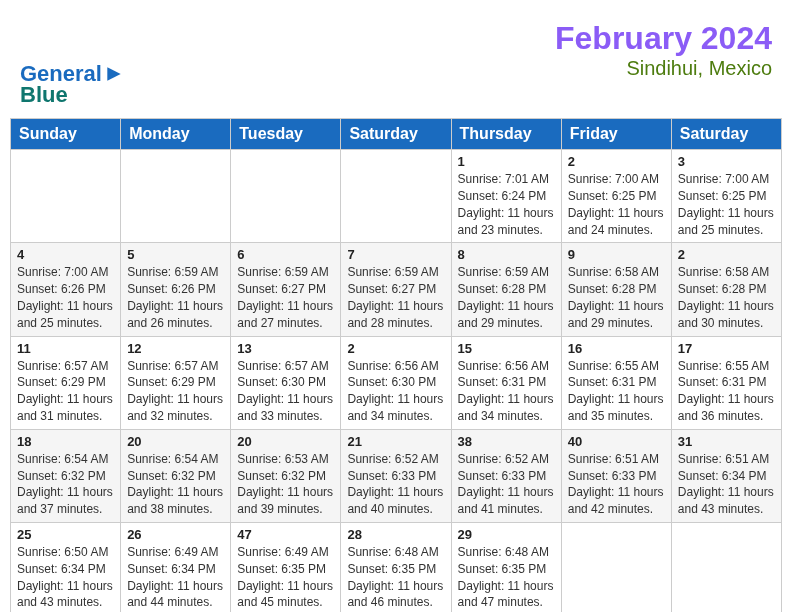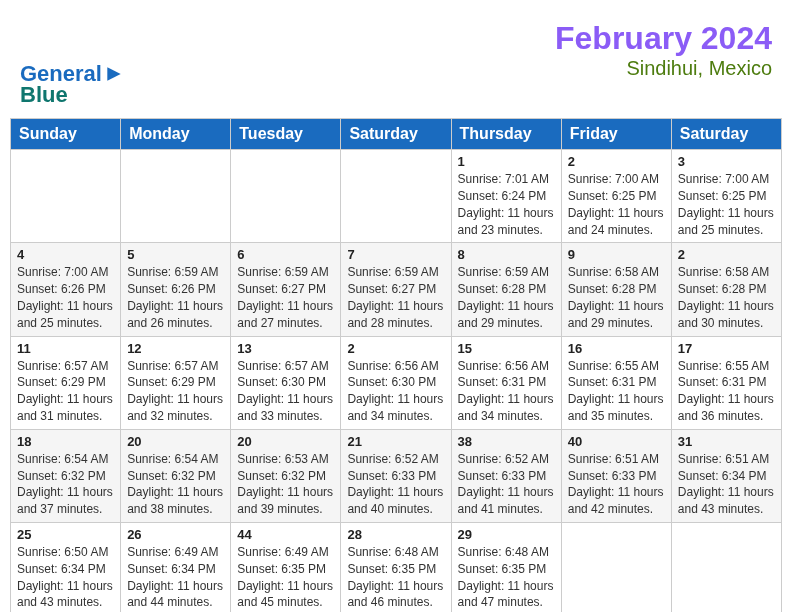--- a/index.html
+++ b/index.html
@@ -236,21 +236,21 @@
       <tr class="row-white">
         <td>
           <div class="day-number">25</div>
           <div class="day-info">Sunrise: 6:50 AM<br>Sunset: 6:34 PM<br>Daylight: 11 hours<br>and 43 minutes.</div>
         </td>
         <td>
           <div class="day-number">26</div>
           <div class="day-info">Sunrise: 6:49 AM<br>Sunset: 6:34 PM<br>Daylight: 11 hours<br>and 44 minutes.</div>
         </td>
         <td>
-          <div class="day-number">44</div>
+          <div class="day-number">47</div>
           <div class="day-info">Sunrise: 6:49 AM<br>Sunset: 6:35 PM<br>Daylight: 11 hours<br>and 45 minutes.</div>
         </td>
         <td>
           <div class="day-number">28</div>
           <div class="day-info">Sunrise: 6:48 AM<br>Sunset: 6:35 PM<br>Daylight: 11 hours<br>and 46 minutes.</div>
         </td>
         <td>
           <div class="day-number">29</div>
           <div class="day-info">Sunrise: 6:48 AM<br>Sunset: 6:35 PM<br>Daylight: 11 hours<br>and 47 minutes.</div>
         </td>

